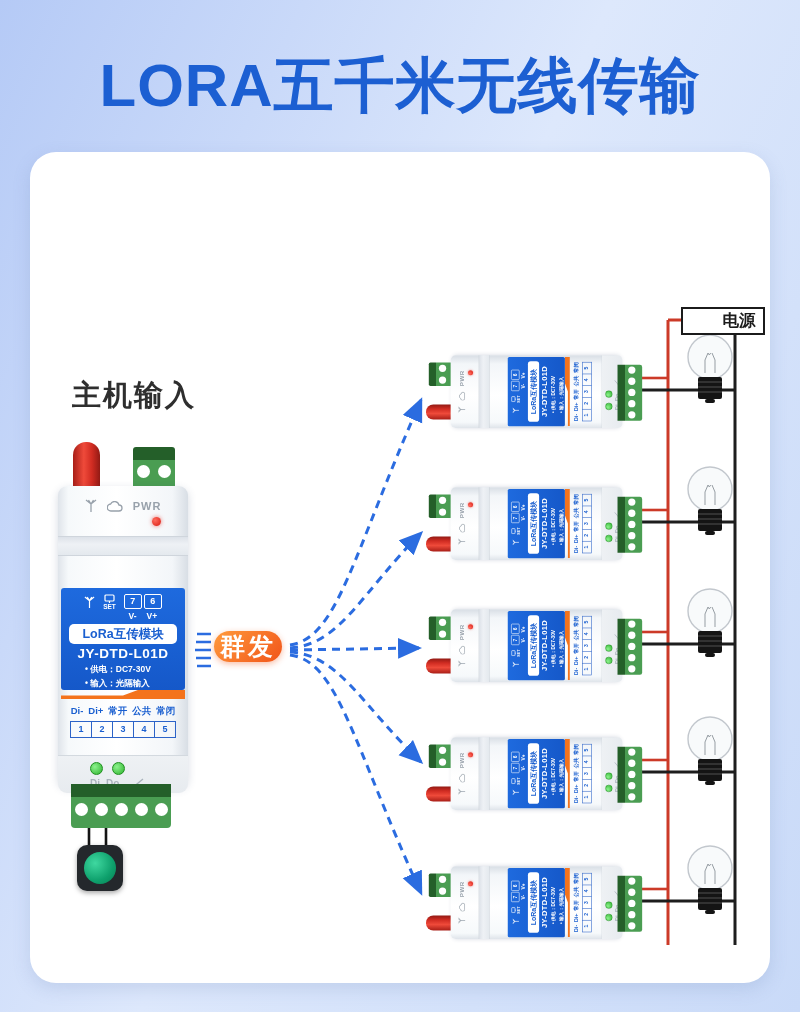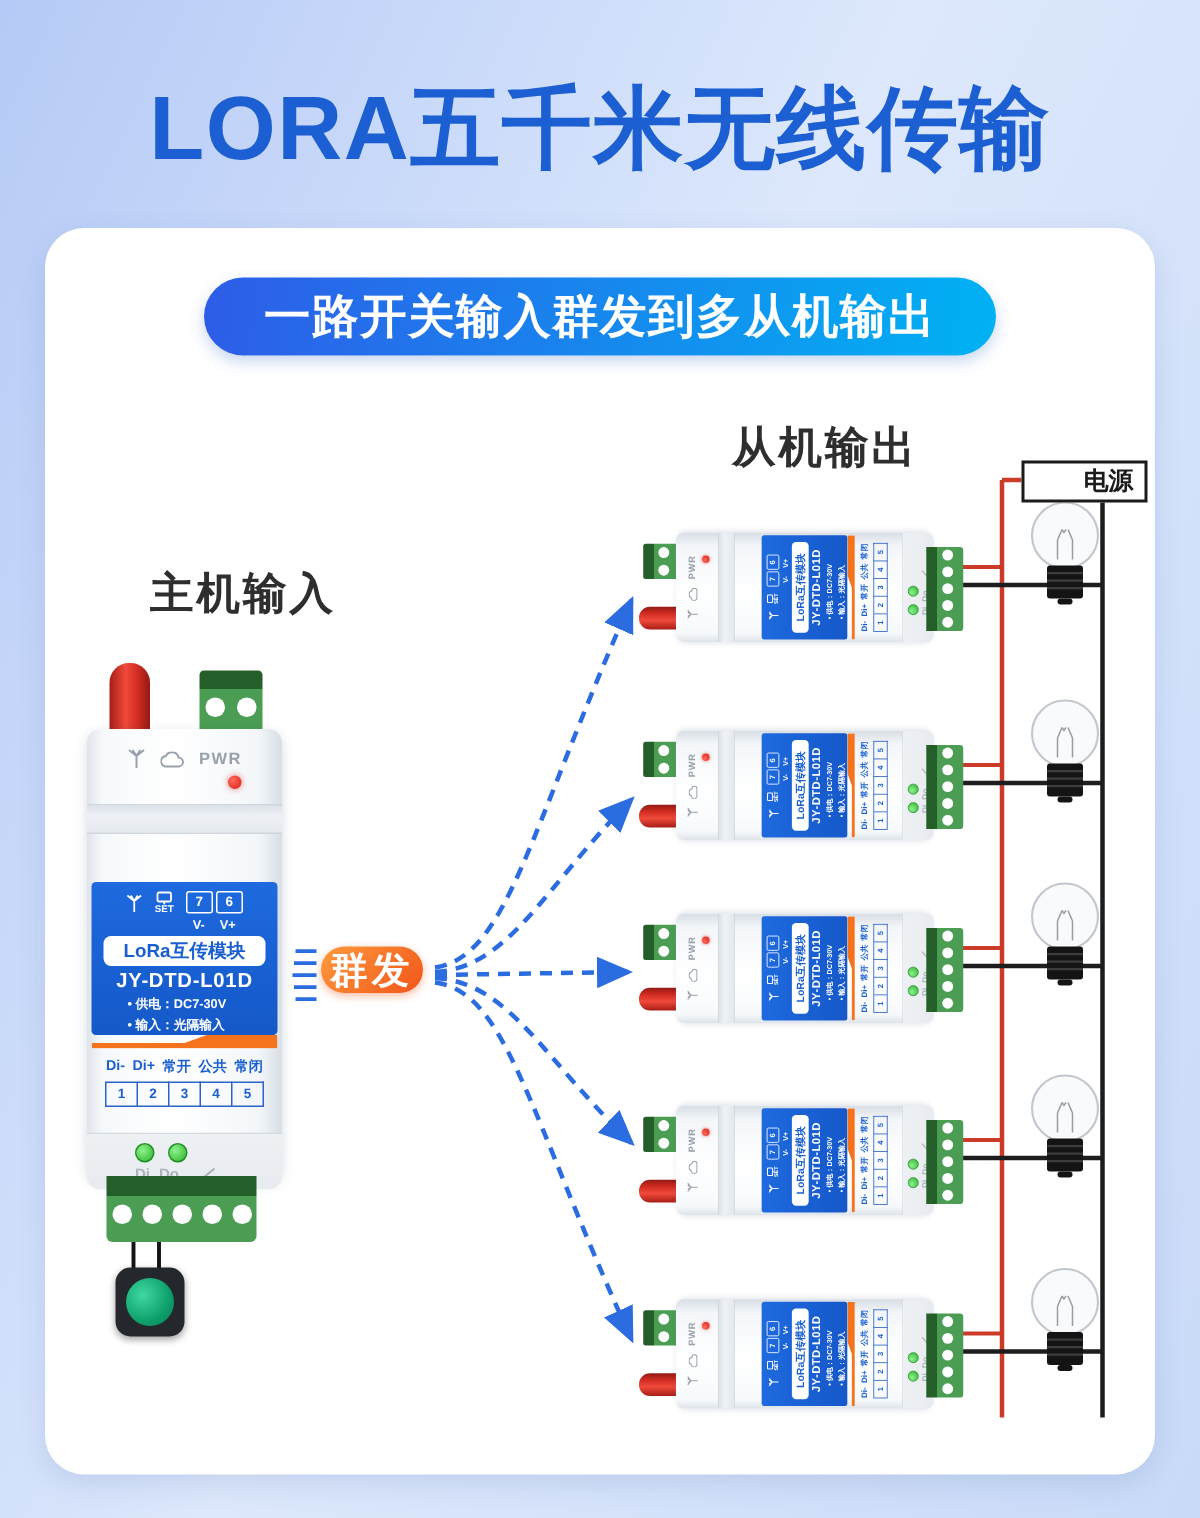--- a/index.html
+++ b/index.html
@@ -10,21 +10,21 @@
   .title{position:absolute;left:0;top:46px;width:800px;text-align:center;
          font-size:60px;font-weight:900;letter-spacing:1px;color:var(--title,#1c5fd2);}
   .card{position:absolute;left:30px;top:152px;width:740px;height:831px;background:#fff;
         border-radius:26px;box-shadow:0 6px 18px rgba(90,115,170,.18);}
   .banner{position:absolute;left:50%;top:185px;transform:translateX(-50%);height:52px;
           padding:0 40px;border-radius:27px;display:flex;align-items:center;justify-content:center;
           background:linear-gradient(100deg,var(--banner_start,#2e5ce8),var(--banner_end,#00b2f3));
           color:#fff;font-size:31px;font-weight:800;letter-spacing:1px;white-space:nowrap;
           box-shadow:0 4px 10px rgba(30,90,200,.25);}
   .sec-label{position:absolute;font-size:29px;font-weight:700;color:#2e2e2e;letter-spacing:2px;}
-  .lbl-master{left:72px;top:376px;margin-left:28px;}
+  .lbl-master{left:72px;top:376px;}
   .lbl-slaves{left:488px;top:279px;}
   
   .badge{position:absolute;left:214px;top:631px;width:68px;height:31px;border-radius:20px;
          background:linear-gradient(135deg,var(--badge_start,#ff9a3c),var(--badge_end,#f1551a));
          color:#fff;font-size:25px;font-weight:800;letter-spacing:3px;display:flex;
          align-items:center;justify-content:center;box-shadow:0 2px 6px rgba(240,90,30,.4);z-index:4;}
   
   .powerbox{position:absolute;left:681px;top:307px;width:48px;height:24px;background:#fff;
             border:2.5px solid #1b1b1b;display:flex;align-items:center;justify-content:center;
             font-size:16.5px;font-weight:700;color:#1b1b1b;z-index:3;padding-left:32px;}
@@ -93,23 +93,21 @@
            box-shadow:0 2px 5px rgba(0,0,0,.35);}
   .pushbtn .cap{width:32px;height:32px;border-radius:50%;
            background:radial-gradient(circle at 35% 35%,#3fd8a0,var(--button_green,#0ea06c) 60%,#077d52);}
 </style>
 </head>
 <body>
 
 <div class="page">
   <div class="title">LORA五千米无线传输</div>
   <div class="card"></div>
-  <div class="banner">一路开关输入群发到多从机输出</div>
   <div class="sec-label lbl-master">主机输入</div>
-  <div class="sec-label lbl-slaves">从机输出</div>
 
   <svg class="overlay" width="800" height="1012" viewBox="0 0 800 1012">
     <defs>
       <marker id="arr" markerWidth="9" markerHeight="8" refX="7" refY="3.5" orient="auto" markerUnits="strokeWidth">
         <path d="M0 0 L8 3.5 L0 7 z" fill="#2b6ce0"></path>
       </marker>
     </defs>
 
     <g stroke="#cc3a28" stroke-width="3" fill="none">
       <path d="M668 320 H681 M668 320 V945"></path>

